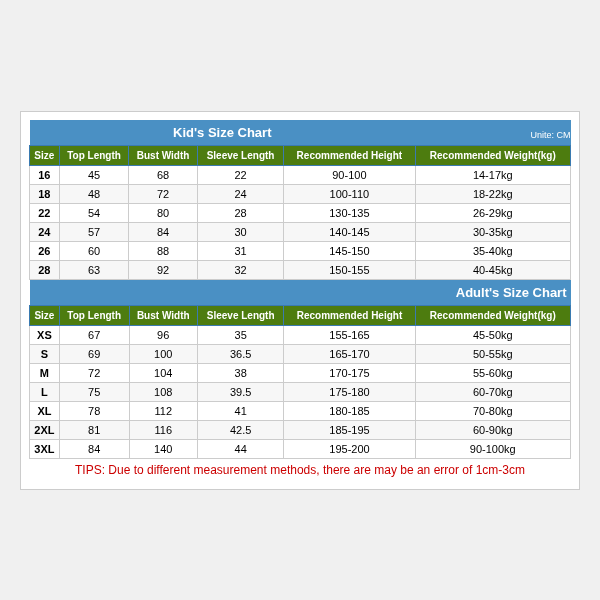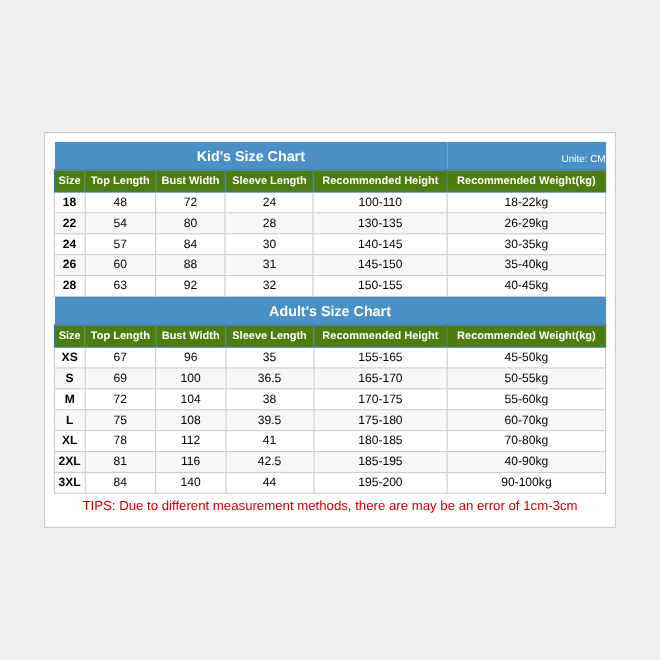--- a/index.html
+++ b/index.html
@@ -8,21 +8,21 @@
       display: flex;
       justify-content: center;
       align-items: center;
       width: 600px;
       height: 600px;
       font-family: Arial, sans-serif;
     }
     .chart-container {
       background: #fff;
       border: 1px solid #ccc;
-      width: 520px;
+      width: 560px;
       padding: 8px;
     }
     table {
       width: 100%;
       border-collapse: collapse;
       font-size: 11px;
     }
     .section-header td {
       background: #4a90c4;
       color: #fff;
@@ -79,20 +79,28 @@
       <tr class="col-header">
         <td>Size</td>
         <td>Top Length</td>
         <td>Bust Width</td>
         <td>Sleeve Length</td>
         <td>Recommended Height</td>
         <td>Recommended Weight(kg)</td>
       </tr>
     </thead>
     <tbody id="kids-tbody">
+    <tr class="data-row">
+          <td class="size-cell">16</td>
+          <td>45</td>
+          <td>68</td>
+          <td>22</td>
+          <td>90-100</td>
+          <td>14-17kg</td>
+        </tr>
         <tr class="data-row">
           <td class="size-cell">18</td>
           <td>48</td>
           <td>72</td>
           <td>24</td>
           <td>100-110</td>
           <td>18-22kg</td>
         </tr>
         <tr class="data-row">
           <td class="size-cell">22</td>
@@ -125,21 +133,21 @@
           <td>32</td>
           <td>150-155</td>
           <td>40-45kg</td>
         </tr>
       </tbody>
   </table>
 
   <table style="margin-top:0;">
     <thead>
       <tr class="section-header">
-        <td colspan="6" style="text-align:center;">Adult's Size Chart</td>
+        <td colspan="6" style="text-align:right;">Adult's Size Chart</td>
       </tr>
       <tr class="col-header">
         <td>Size</td>
         <td>Top Length</td>
         <td>Bust Width</td>
         <td>Sleeve Length</td>
         <td>Recommended Height</td>
         <td>Recommended Weight(kg)</td>
       </tr>
     </thead>
@@ -183,21 +191,21 @@
           <td>41</td>
           <td>180-185</td>
           <td>70-80kg</td>
         </tr>
         <tr class="data-row">
           <td class="size-cell">2XL</td>
           <td>81</td>
           <td>116</td>
           <td>42.5</td>
           <td>185-195</td>
-          <td>40-90kg</td>
+          <td>60-90kg</td>
         </tr>
         <tr class="data-row">
           <td class="size-cell">3XL</td>
           <td>84</td>
           <td>140</td>
           <td>44</td>
           <td>195-200</td>
           <td>90-100kg</td>
         </tr>
       </tbody>

